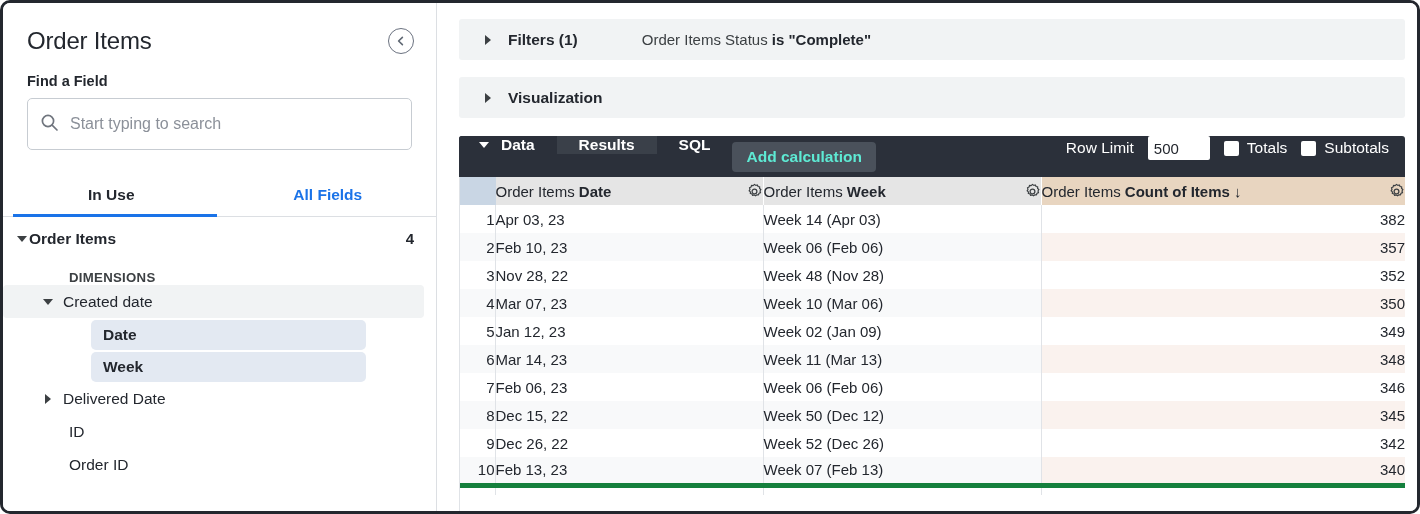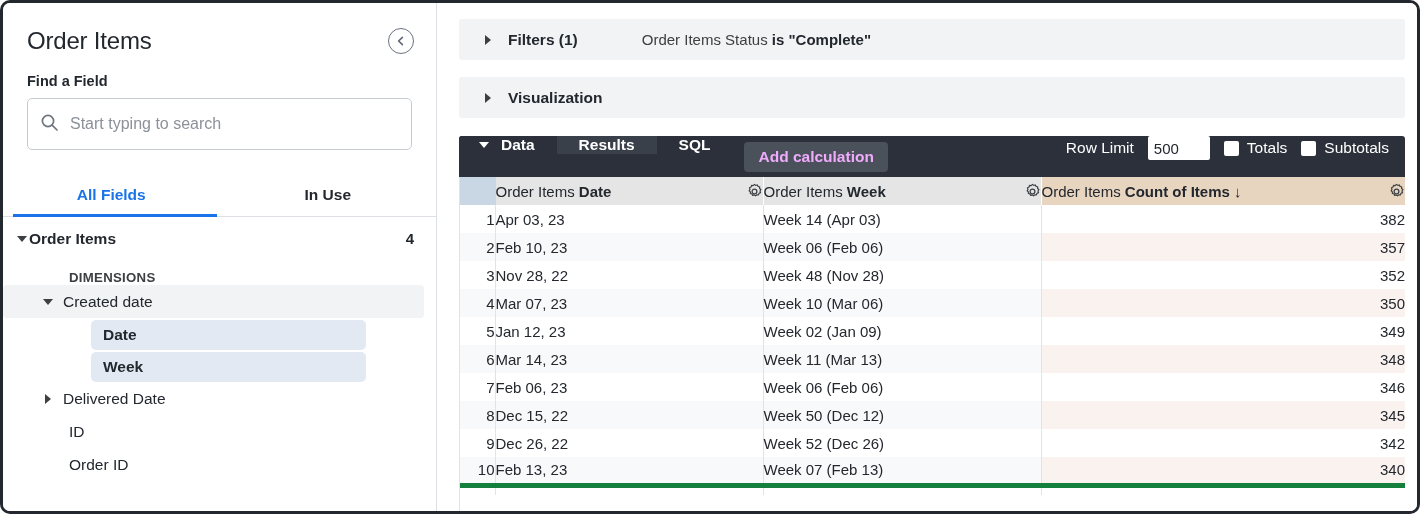--- a/index.html
+++ b/index.html
@@ -223,23 +223,23 @@
     font-weight: 700;
     color: #ffffff;
     cursor: pointer;
   }
   .tb-tab.data { background: #2b303a; padding-left: 20px; }
   .tb-tab.data .tri-down { border-top-color: #ffffff; margin-right: 12px; }
   .tb-tab.results { background: #3a4049; }
   .tb-tab.sql { background: #2b303a; }
   .add-calc {
     align-self: center;
-    margin-left: 12px;
+    margin-left: 0;
     background: #4a515b;
-    color: #f0abfc;
+    color: #5eead4;
     font-size: 15.5px;
     font-weight: 700;
     border: none;
     border-radius: 4px;
     padding: 6px 14px;
     cursor: pointer;
     font-family: "Liberation Sans", sans-serif;
   }
   .tb-right {
     margin-left: auto;
@@ -363,22 +363,22 @@
       <span>
         <svg width="19" height="19" viewBox="0 0 19 19" aria-hidden="true">
           <circle cx="8" cy="8" r="5.6" fill="none" stroke="#70757e" stroke-width="1.7"></circle>
           <line x1="12.1" y1="12.1" x2="17" y2="17" stroke="#70757e" stroke-width="1.7" stroke-linecap="round"></line>
         </svg>
       </span>
       <input class="search-input" type="text" placeholder="Start typing to search" style="">
     </div>
 
     <div class="tabs">
+      <div class="tab">In Use</div>
       <div class="tab active">All Fields</div>
-      <div class="tab">In Use</div>
     </div>
 
     <div class="tree">
 
       <div class="tree-row row-root">
         <span class="caret">
             <i class="tri-down"></i>
           </span>
         <span class="tree-label">Order Items</span>
         <span class="tree-count">4</span>

